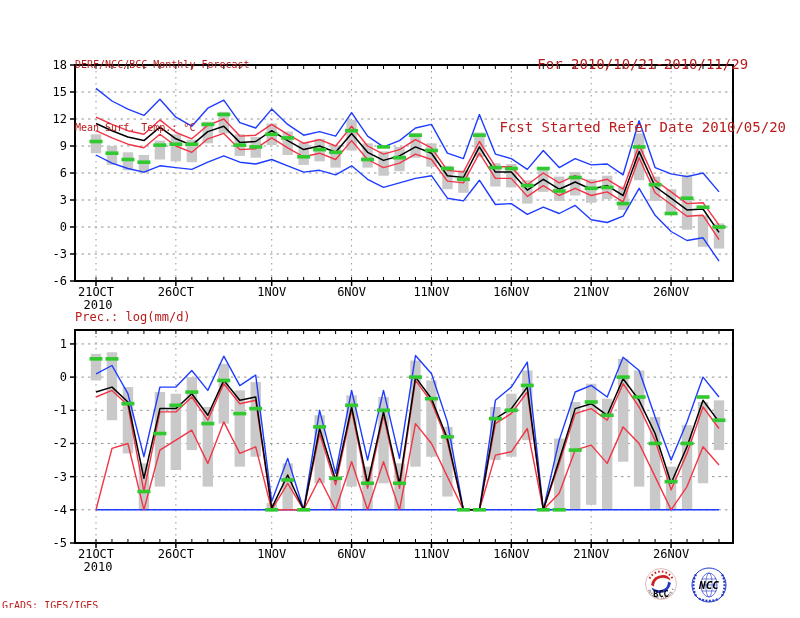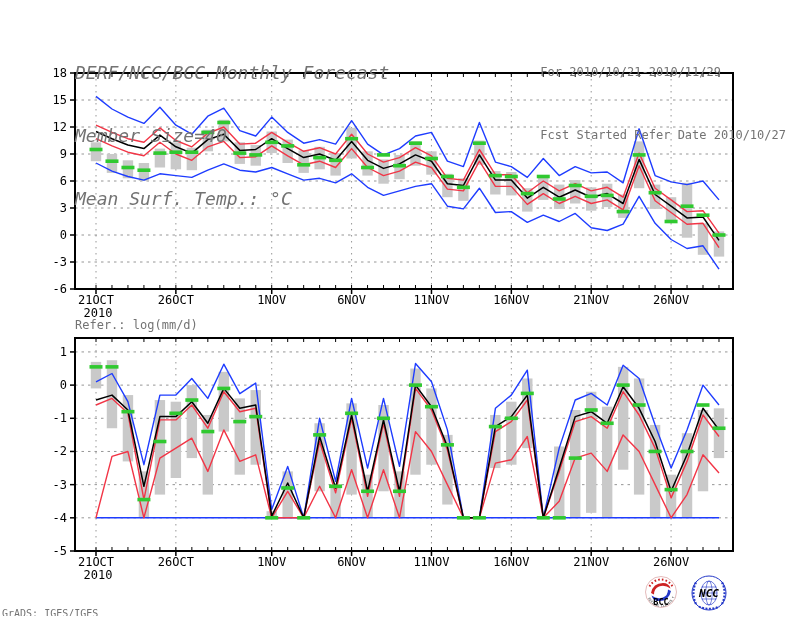--- a/index.html
+++ b/index.html
@@ -1,19 +1,19 @@
 <!DOCTYPE html>
 <html><head>
 <meta charset="utf-8">
 <style>
   html,body{margin:0;padding:0;background:#fff;}
   .canvas{position:relative;width:800px;height:608px;background:#fff;overflow:hidden;
-          font-family:"DejaVu Sans Mono",monospace;color:#737373;margin-top:8px;}
-  .hdr-left{position:absolute;left:75px;top:12px;font-size:18px;line-height:21px;white-space:pre;font-style:italic;}
-  .hdr-right{position:absolute;right:14px;top:12px;font-size:12px;line-height:21px;white-space:pre;text-align:left;}
+          font-family:"DejaVu Sans Mono",monospace;color:#b91c1c;}
+  .hdr-left{position:absolute;left:75px;top:12px;font-size:10px;line-height:21px;white-space:pre;}
+  .hdr-right{position:absolute;right:14px;top:12px;font-size:14px;line-height:21px;white-space:pre;text-align:center;}
   .prec-title{position:absolute;left:75px;top:310px;font-size:12px;}
   .footer-url{position:absolute;left:85px;top:579px;font-size:13px;}
   .grads-credit{position:absolute;left:2px;top:600px;font-size:10px;}
   svg.plot{position:absolute;left:0;top:0;}
   svg text{font-family:"DejaVu Sans Mono",monospace;fill:#000;}
   .logos{position:absolute;left:636px;top:563px;}
 </style>
 </head>
 <body>
 
@@ -460,30 +460,29 @@
         <line x1="591.194" x2="591.194" y1="543" y2="548" stroke="#000000" stroke-width="1.5"></line>
         <text x="591.194" y="558" text-anchor="middle" font-size="12">21NOV</text>
         <line x1="671.064" x2="671.064" y1="543" y2="548" stroke="#000000" stroke-width="1.5"></line>
         <text x="671.064" y="558" text-anchor="middle" font-size="12">26NOV</text>
         <text x="98" y="571" text-anchor="middle" font-size="12">2010</text>
       </g>
     </svg>
 
   <div class="hdr-left">
     <div>DERF/NCC/BCC Monthly Forecast</div>
-    <div>Member Size=40</div>
     <div>Mean Surf. Temp.: °C</div>
   </div>
 
   <div class="hdr-right">
     <div>For 2010/10/21-2010/11/29</div>
-    <div>Fcst Started Refer Date 2010/10/27</div>
+    <div>Fcst Started Refer Date 2010/05/20</div>
   </div>
 
-  <div class="prec-title">Refer.: log(mm/d)</div>
+  <div class="prec-title">Prec.: log(mm/d)</div>
 
 
   <svg class="logos" width="110" height="55" viewBox="0 0 110 55">
     <g>
       <circle cx="25" cy="21" r="15.5" fill="#ffffff" stroke="#ddaaaa" stroke-width="0.8"></circle>
       <path d="M 13.5,15.5 A 13,13 0 0 1 36.5,15.5" fill="none" stroke="#CC2222" stroke-width="2" stroke-dasharray="1.6 2.1"></path>
       <path d="M15,22 Q17,12 27,12 Q33,12 34.5,17.5 Q29,13.5 23,15.5 Q18,17.5 18,23.5 Z" fill="#CC2222"></path>
       <path d="M35,20 Q33,30 23,30 Q17,30 15.5,24.5 Q21,28.5 27,26.5 Q32,24.5 32,18.5 Z" fill="#2438C8"></path>
       <path id="bccArc" d="M 11.5,25.5 A 14,14 0 0 0 38.5,25.5" fill="none"></path>
       <text font-size="3" fill="#CC2222" letter-spacing="0.2">

